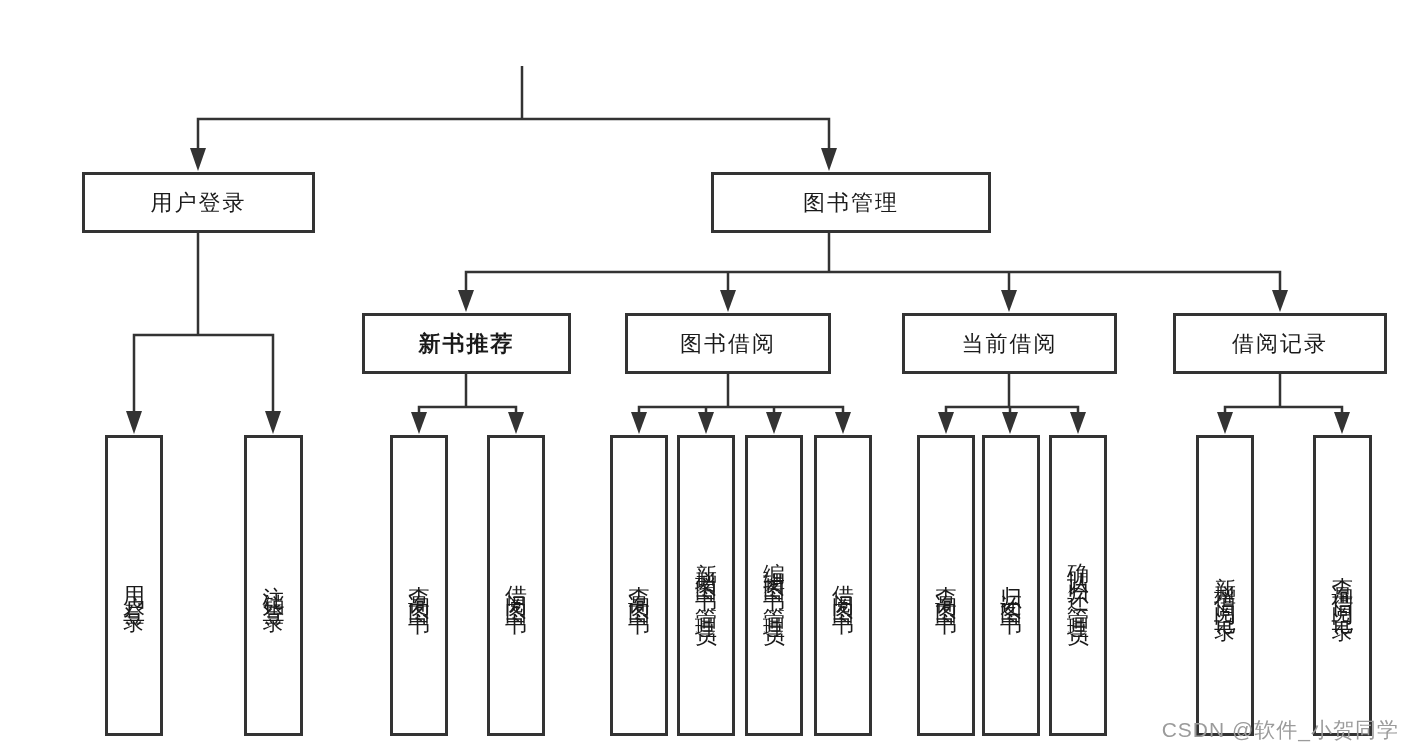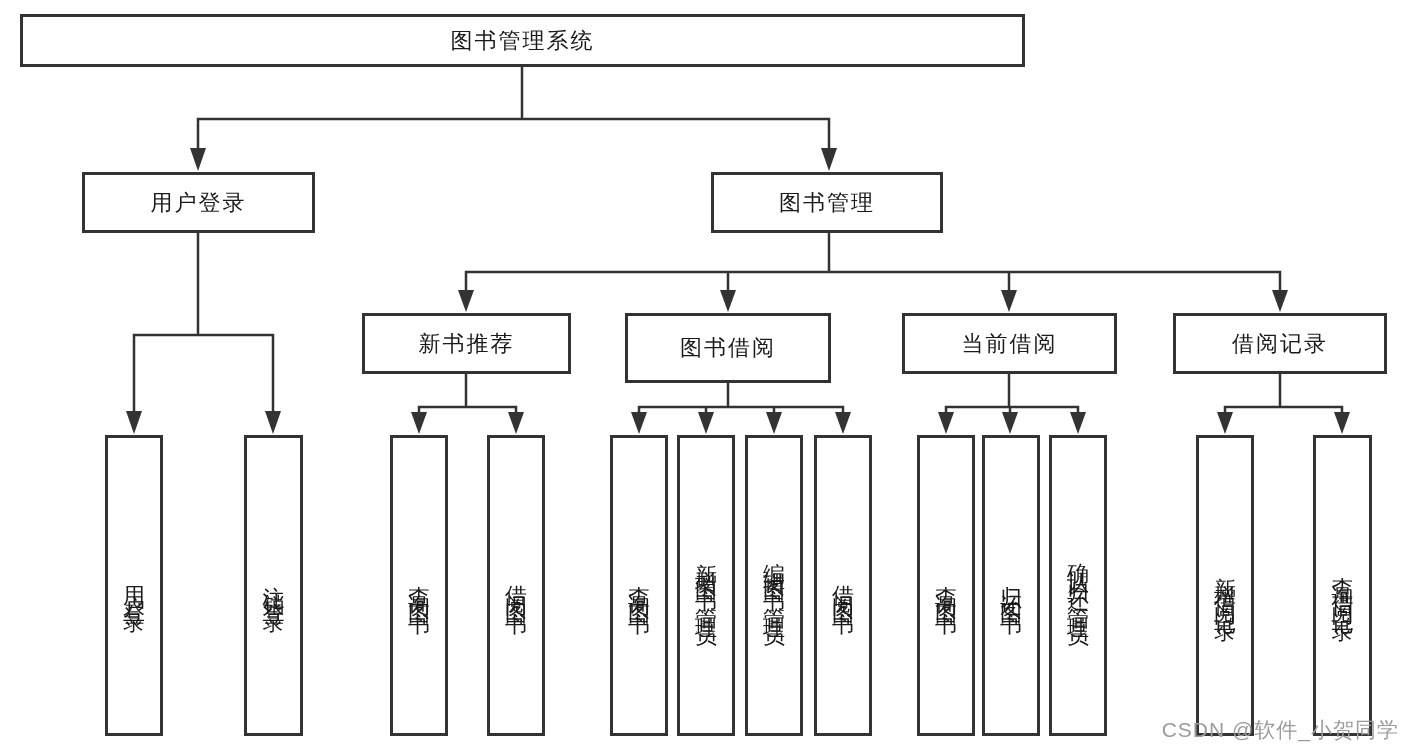--- a/index.html
+++ b/index.html
@@ -118,27 +118,26 @@
     </g>
 
     <g>
       <line x1="1280" y1="373" x2="1280" y2="408"></line>
       <polyline points="1225,414 1225,407 1342,407 1342,414"></polyline>
       <polygon points="1225,434 1217,412 1233,412" fill="#333333" stroke="none"></polygon>
       <polygon points="1342,434 1334,412 1350,412" fill="#333333" stroke="none"></polygon>
     </g>
   </svg>
 
-  <div class="node h" style="left:20px; top:14px; width:1005px; height:53px;">图书管理系统</div>
 
   <div class="node h" style="left:82px; top:172px; width:233px; height:61px;">用户登录</div>
-  <div class="node h" style="left:711px; top:172px; width:232px; height:61px;">图书管理</div>
+  <div class="node h" style="left:711px; top:172px; width:280px; height:61px;">图书管理</div>
 
-  <div class="node h" style="left:362px; top:313px; width:209px; height:61px;">新书推荐</div>
-  <div class="node h" style="left:625px; top:313px; width:206px; height:70px;text-align:right;">图书借阅</div>
+  <div class="node h" style="left:362px; top:313px; width:209px; height:61px;font-weight:bold;">新书推荐</div>
+  <div class="node h" style="left:625px; top:313px; width:206px; height:61px;text-align:right;">图书借阅</div>
   <div class="node h" style="left:902px; top:313px; width:215px; height:61px;text-align:right;">当前借阅</div>
   <div class="node h" style="left:1173px; top:313px; width:214px; height:61px;">借阅记录</div>
 
   <div class="node v" style="left:105px; top:435px; width:58px; height:301px;">用户登录</div>
   <div class="node v" style="left:244px; top:435px; width:59px; height:301px;">注销登录</div>
 
   <div class="node v" style="left:390px; top:435px; width:58px; height:301px;">查询图书</div>
   <div class="node v" style="left:487px; top:435px; width:58px; height:301px;">借阅图书</div>
 
   <div class="node v" style="left:610px; top:435px; width:58px; height:301px;">查询图书</div>

